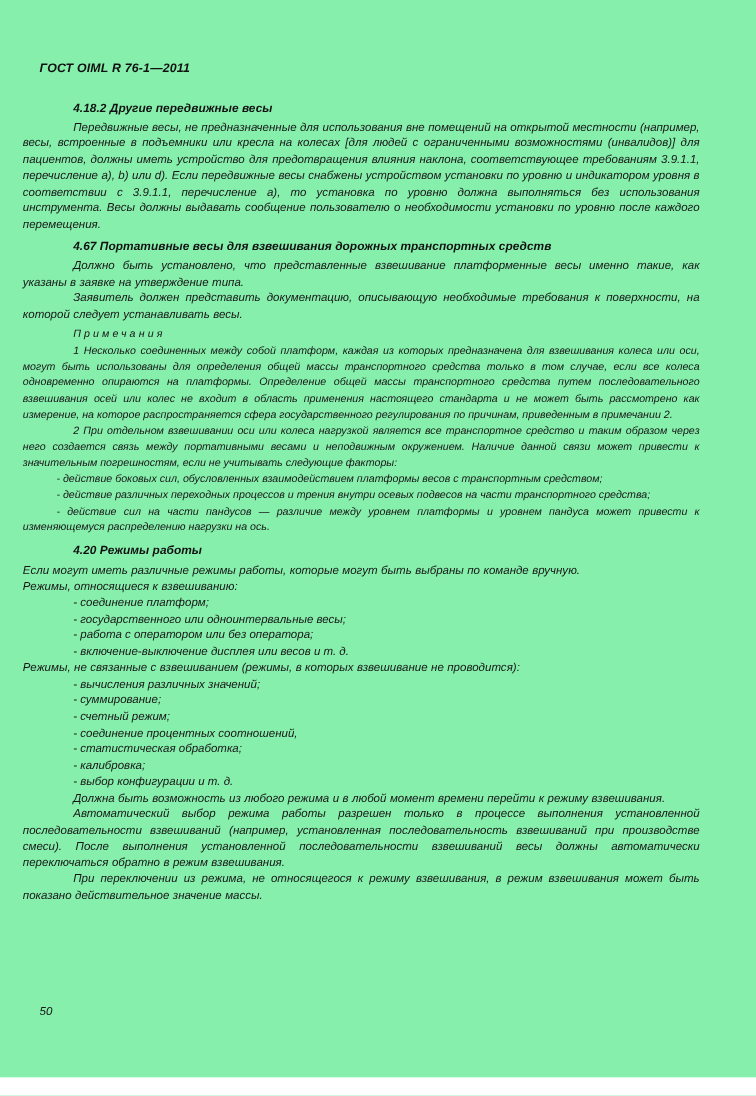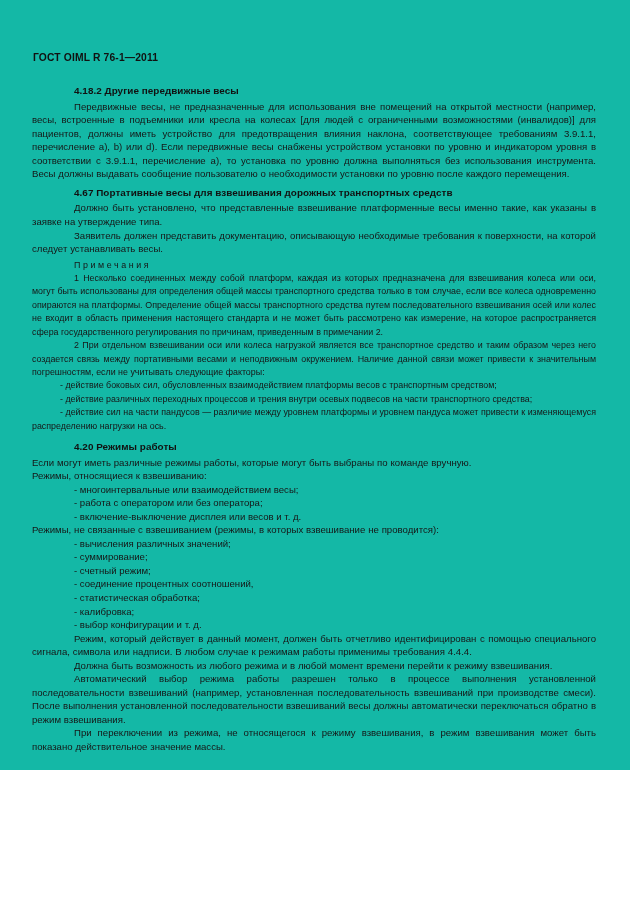--- a/index.html
+++ b/index.html
@@ -9,38 +9,39 @@
     background: #ffffff;
   }
   body {
     font-family: "Liberation Sans", sans-serif;
     color: #1a1a1a;
     -webkit-font-smoothing: antialiased;
   }
   .page {
     position: relative;
     width: 630px;
-    height: 770px;
-    background: #14b8a6;
+    height: 898px;
+    background: #86efac;
     overflow: hidden;
     box-sizing: border-box;
+    font-style: italic;
   }
   .running-head {
     position: absolute;
     left: 33px;
     top: 52px;
     font-size: 10.3px;
     font-weight: bold;
     letter-spacing: 0.15px;
     white-space: nowrap;
     color: #111111;
   }
   .content {
     position: absolute;
-    left: 32px;
+    left: 19px;
     top: 84px;
     width: 564px;
   }
   .h-sub,
   .h-sec {
     font-size: 9.9px;
     font-weight: bold;
     line-height: 13.6px;
     text-indent: 42px;
     margin: 0 0 2px 0;
@@ -122,38 +123,38 @@
     <p class="note">2 При отдельном взвешивании оси или колеса нагрузкой является все транспортное средство и таким образом через него создается связь между портативными весами и неподвижным окружением. Наличие данной связи может привести к значительным погрешностям, если не учитывать следующие факторы:</p>
     <p class="note dash">- действие боковых сил, обусловленных взаимодействием платформы весов с транспортным средством;</p>
     <p class="note dash">- действие различных переходных процессов и трения внутри осевых подвесов на части транспортного средства;</p>
     <p class="note dash">- действие сил на части пандусов — различие между уровнем платформы и уровнем пандуса может привести к изменяющемуся распределению нагрузки на ось.</p>
 
     <div class="h-sec gap-before">4.20 Режимы работы</div>
     <p class="body noindent gap-before">Если могут иметь различные режимы работы, которые могут быть выбраны по команде вручную.</p>
     <p class="body noindent">Режимы, относящиеся к взвешиванию:</p>
 
     <ul class="plain">
-      <li>- многоинтервальные  или взаимодействием весы;</li>
+      <li>- соединение платформ;</li>
+      <li>- государственного  или одноинтервальные весы;</li>
       <li>- работа с оператором или без оператора;</li>
       <li>- включение-выключение дисплея или весов и т. д.</li>
     </ul>
 
     <p class="body noindent">Режимы, не связанные с взвешиванием (режимы, в которых взвешивание не проводится):</p>
 
     <ul class="plain">
       <li>- вычисления различных значений;</li>
       <li>- суммирование;</li>
       <li>- счетный режим;</li>
       <li>- соединение процентных соотношений,</li>
       <li>- статистическая обработка;</li>
       <li>- калибровка;</li>
       <li>- выбор конфигурации и т. д.</li>
     </ul>
 
-    <p class="body">Режим, который действует в данный момент, должен быть отчетливо идентифицирован с помощью специального сигнала, символа или надписи. В любом случае к режимам работы применимы требования 4.4.4.</p>
     <p class="body">Должна быть возможность из любого режима и в любой момент времени  перейти к режиму взвешивания.</p>
     <p class="body">Автоматический выбор режима работы разрешен только в процессе выполнения установленной последовательности взвешиваний (например, установленная последовательность взвешиваний при производстве смеси). После выполнения установленной последовательности взвешиваний весы должны автоматически переключаться обратно в режим взвешивания.</p>
     <p class="body">При переключении из режима, не относящегося к режиму взвешивания, в  режим взвешивания может быть показано действительное значение массы.</p>
 
   </div>
 
   <div class="folio">50</div>
 
 </div>
 

